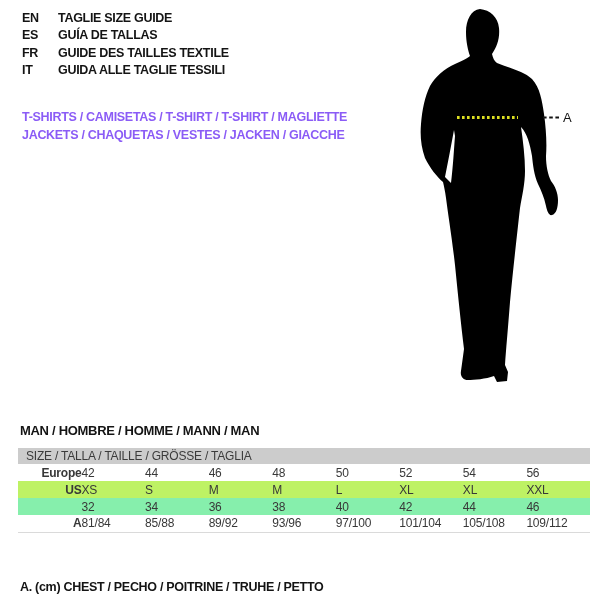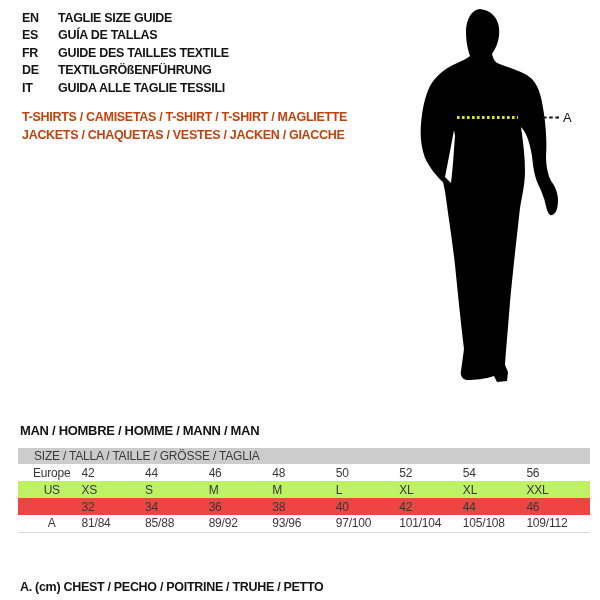--- a/index.html
+++ b/index.html
@@ -33,21 +33,21 @@
   .categories {
     position: absolute;
     left: 22px;
     top: 110px;
   }
   .category-line {
     height: 17.5px;
     font-weight: bold;
     font-size: 12.5px;
     letter-spacing: -0.3px;
-    color: #c2410c;
+    color: #8b5cf6;
     white-space: nowrap;
   }
   
   .figure-wrap {
     position: absolute;
     left: 395px;
     top: 0;
     width: 205px;
     height: 400px;
   }
@@ -70,35 +70,36 @@
     width: 572px;
     border-collapse: collapse;
     table-layout: fixed;
     font-size: 12px;
     color: #383838;
   }
   .size-table th {
     height: 16px;
     text-align: left;
     font-weight: normal;
-    padding-left: 16px;
+    padding-left: 8px;
     font-size: 12px;
     letter-spacing: -0.2px;
     color: #3b3b3b;
   }
   .size-table td {
     height: 17px;
     font-weight: normal;
     letter-spacing: -0.2px;
     white-space: nowrap;
   }
   .size-table td.row-label {
-    text-align: center;
+    text-align: right;
     padding-left: 4px;
     width: 62px;
+    font-weight: bold;
   }
   .size-table tr.shaded { background: #ededed; }
   .size-table tr.last-row td { border-bottom: 1px solid #dadada; }
   
   .footnote {
     position: absolute;
     left: 20px;
     top: 580px;
     font-weight: bold;
     font-size: 12.5px;
@@ -117,24 +118,20 @@
       <span class="lang-code">EN</span>
       <span class="lang-label">TAGLIE SIZE GUIDE</span>
     </div>
     <div class="lang-row">
       <span class="lang-code">ES</span>
       <span class="lang-label">GUÍA DE TALLAS</span>
     </div>
     <div class="lang-row">
       <span class="lang-code">FR</span>
       <span class="lang-label">GUIDE DES TAILLES TEXTILE</span>
-    </div>
-    <div class="lang-row">
-      <span class="lang-code">DE</span>
-      <span class="lang-label">TEXTILGRÖßENFÜHRUNG</span>
     </div>
     <div class="lang-row">
       <span class="lang-code">IT</span>
       <span class="lang-label">GUIDA ALLE TAGLIE TESSILI</span>
     </div>
   </div>
 
   <div class="categories">
     <div class="category-line">T-SHIRTS / CAMISETAS / T-SHIRT / T-SHIRT / MAGLIETTE</div>
     <div class="category-line">JACKETS / CHAQUETAS / VESTES / JACKEN / GIACCHE</div>
@@ -211,21 +208,21 @@
           <td class="row-label">US</td>
           <td>XS</td>
           <td>S</td>
           <td>M</td>
           <td>M</td>
           <td>L</td>
           <td>XL</td>
           <td>XL</td>
           <td>XXL</td>
         </tr>
-        <tr class="shaded" style="background: #ef4444;">
+        <tr class="shaded" style="background: #86efac;">
           <td class="row-label"></td>
           <td>32</td>
           <td>34</td>
           <td>36</td>
           <td>38</td>
           <td>40</td>
           <td>42</td>
           <td>44</td>
           <td>46</td>
         </tr>

